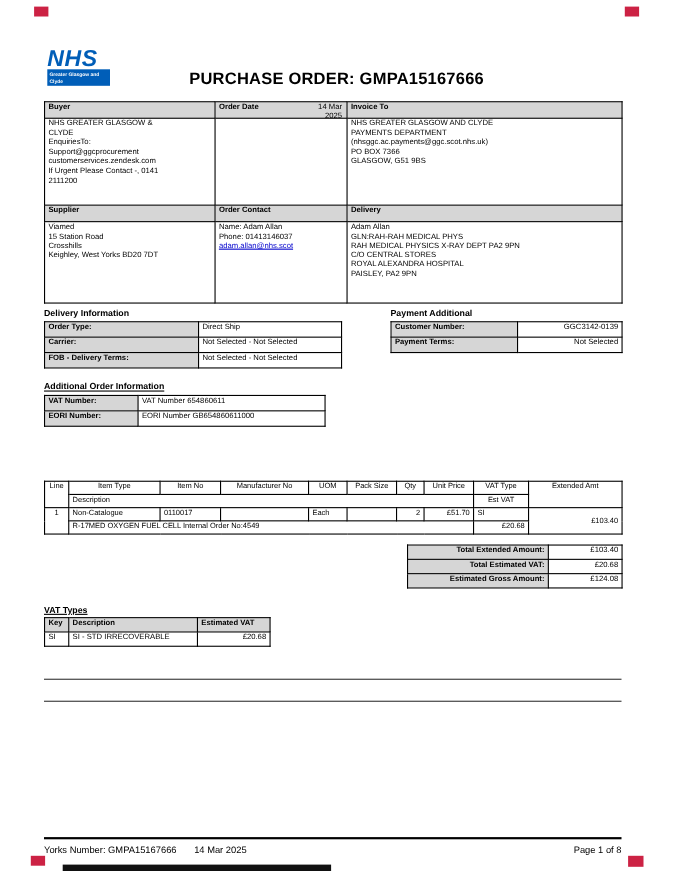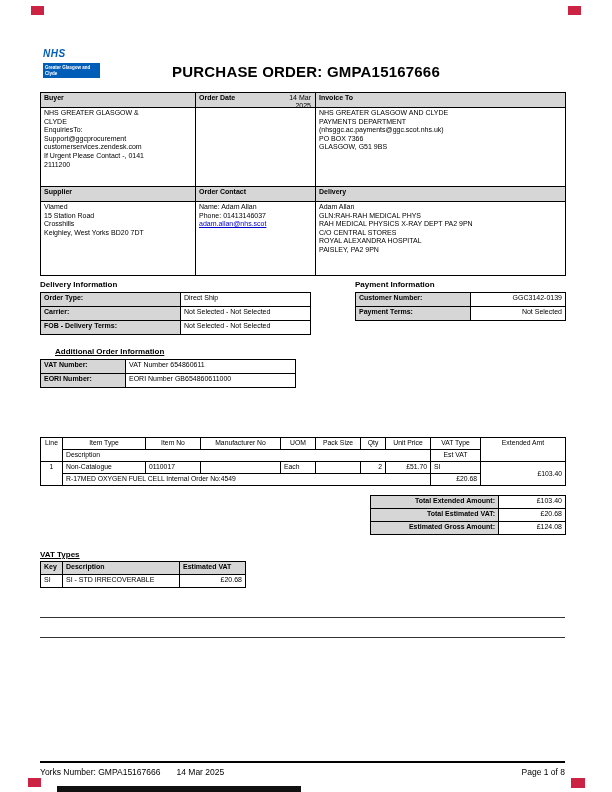--- a/index.html
+++ b/index.html
@@ -22,21 +22,21 @@
     font-size:7px; line-height:8.6px; overflow:hidden;
   }
   td.hdrcell { background:#d6d6d6; font-weight:bold; font-size:7.5px; }
   td.gray { background:#d6d6d6; font-weight:bold; }
   .right { text-align:right; }
   .center { text-align:center; }
   table.items td { font-size:6.8px; line-height:8px; }
   a.maillink { color:#0000cc; text-decoration:underline; cursor:pointer; }
   .rule { position:absolute; left:40px; width:525px; border-top:1px solid #333; }
   .mark { position:absolute; background:#cc2244; }
-  .logo-word { color:#005EB8; font-weight:bold; font-style:italic; font-size:10px; line-height:15px; letter-spacing:0.5px; }
+  .logo-word { color:#005EB8; font-weight:bold; font-style:italic; font-size:21px; line-height:15px; letter-spacing:0.5px; }
   .logo-box { margin-top:2px; width:57px; background:#005EB8; color:#fff; font-size:4.5px; line-height:5.5px; padding:2px; font-weight:bold; }
   .addr div { white-space:nowrap; }
 </style>
 </head>
 <body>
 
 <div class="page">
 
   <div class="mark" style="left:31px; top:6px; width:13px; height:9px;"></div>
   <div class="mark" style="left:568px; top:6px; width:13px; height:9px;"></div>
@@ -130,39 +130,39 @@
         <td class="gray">Carrier:</td>
         <td>Not Selected - Not Selected</td>
       </tr>
       <tr style="height:14px;">
         <td class="gray">FOB - Delivery Terms:</td>
         <td>Not Selected - Not Selected</td>
       </tr>
     </tbody>
   </table>
 
-  <div class="heading" style="left:355px; top:280px;">Payment Information</div>
+  <div class="heading" style="left:355px; top:280px;">Payment Additional</div>
   <table class="tbl" style="left:355px; top:292px; width:210px;">
     <colgroup>
         <col style="width:115px">
         <col style="width:95px">
       </colgroup>
     <tbody>
       <tr style="height:14px;">
         <td class="gray">Customer Number:</td>
         <td class="right">GGC3142-0139</td>
       </tr>
       <tr style="height:14px;">
         <td class="gray">Payment Terms:</td>
         <td class="right">Not Selected</td>
       </tr>
     </tbody>
   </table>
 
-  <div class="heading u" style="left:55px; top:347px;">Additional Order Information</div>
+  <div class="heading u" style="left:40px; top:347px;">Additional Order Information</div>
   <table class="tbl" style="left:40px; top:359px; width:255px;">
     <colgroup>
         <col style="width:85px">
         <col style="width:170px">
       </colgroup>
     <tbody>
       <tr style="height:14px;">
         <td class="gray">VAT Number:</td>
         <td>VAT Number 654860611</td>
       </tr>

